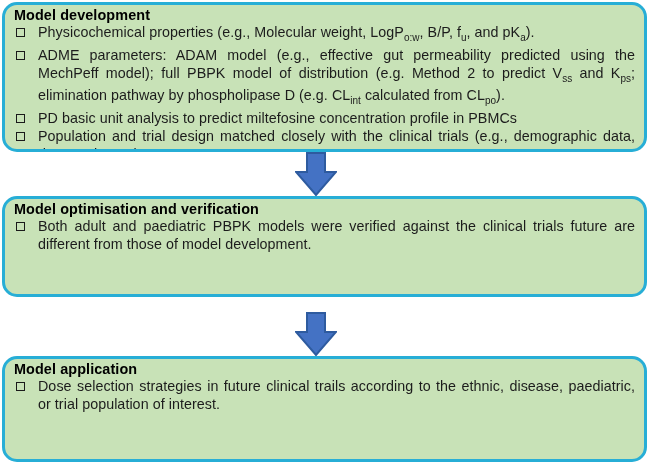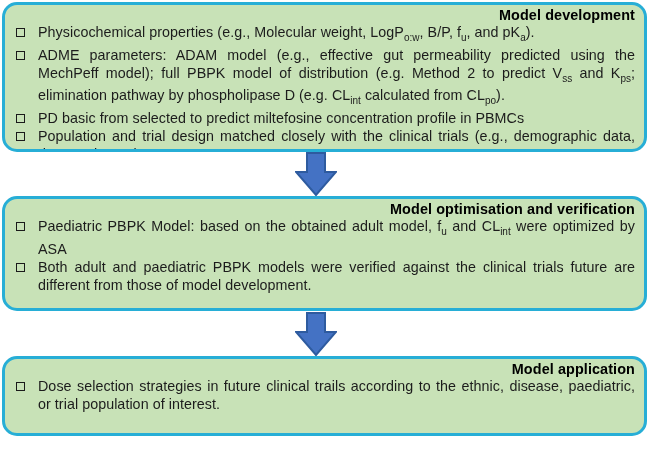--- a/index.html
+++ b/index.html
@@ -24,21 +24,21 @@
     left: 2px;
     right: 2px;
     box-sizing: border-box;
     background: var(--box-fill, #c8e2b7);
     border: 3px solid var(--box-border, #27aed6);
     border-radius: 15px;
     padding: 0 9px 0 9px;
     overflow: hidden;
   }
   .box-title {
-    text-align: right;
+    text-align: left;
     font-weight: bold;
     font-size: 14.4px;
     line-height: 18px;
     padding-top: 1px;
     color: var(--title, #000000);
     letter-spacing: 0.1px;
   }
   .item {
     position: relative;
     padding-left: 24px;
@@ -88,56 +88,52 @@
     <div class="item">
       <span class="bullet"></span>
       <span>Physicochemical properties (e.g., Molecular weight, LogP<sub>o:w</sub>, B/P, f<sub>u</sub>, and pK<sub>a</sub>).</span>
     </div>
     <div class="item">
       <span class="bullet"></span>
       <span>ADME parameters: ADAM model (e.g., effective gut permeability predicted using the MechPeff model); full PBPK model of distribution (e.g. Method 2 to predict V<sub>ss</sub> and K<sub>ps</sub>; elimination pathway by phospholipase D (e.g. CL<sub>int</sub> calculated from CL<sub>po</sub>).</span>
     </div>
     <div class="item">
       <span class="bullet"></span>
-      <span>PD basic from selected to predict miltefosine concentration profile in PBMCs</span>
+      <span>PD basic unit analysis to predict miltefosine concentration profile in PBMCs</span>
     </div>
     <div class="item">
       <span class="bullet"></span>
       <span>Population and trial design matched closely with the clinical trials (e.g., demographic data, dose and route)</span>
     </div>
   </div>
 
   <div class="arrow-wrap" style="top:152px; height:44px;">
     <svg width="42" height="44" viewBox="0 0 42 44">
       <polygon class="arrow-poly" points="12,1 30,1 30,20 41,20 21,43 1,20 12,20"></polygon>
     </svg>
   </div>
 
-  <div class="box" style="top:196px; height:115px;">
+  <div class="box" style="top:196px; height:101px;">
     <div class="box-title">Model optimisation and verification</div>
     <div class="item">
       <span class="bullet"></span>
-    </div>
-    <div class="item">
-      <span class="bullet"></span>
-      <span>Paediatric PBPK Model: based on the obtained adult model, f<sub>u</sub> and CL<sub>int</sub> were optimized by ASA</span>
     </div>
     <div class="item">
       <span class="bullet"></span>
       <span>Both adult and paediatric PBPK models were verified against the clinical trials future are different from those of model development.</span>
     </div>
   </div>
 
   <div class="arrow-wrap" style="top:312px; height:44px;">
     <svg width="42" height="44" viewBox="0 0 42 44">
       <polygon class="arrow-poly" points="12,1 30,1 30,20 41,20 21,43 1,20 12,20"></polygon>
     </svg>
   </div>
 
-  <div class="box" style="top:356px; height:80px;">
+  <div class="box" style="top:356px; height:106px;">
     <div class="box-title">Model application</div>
     <div class="item">
       <span class="bullet"></span>
       <span>Dose selection strategies in future clinical trails according to the ethnic, disease, paediatric, or trial population of interest.</span>
     </div>
   </div>
 
 </div>
 
 </body></html>

